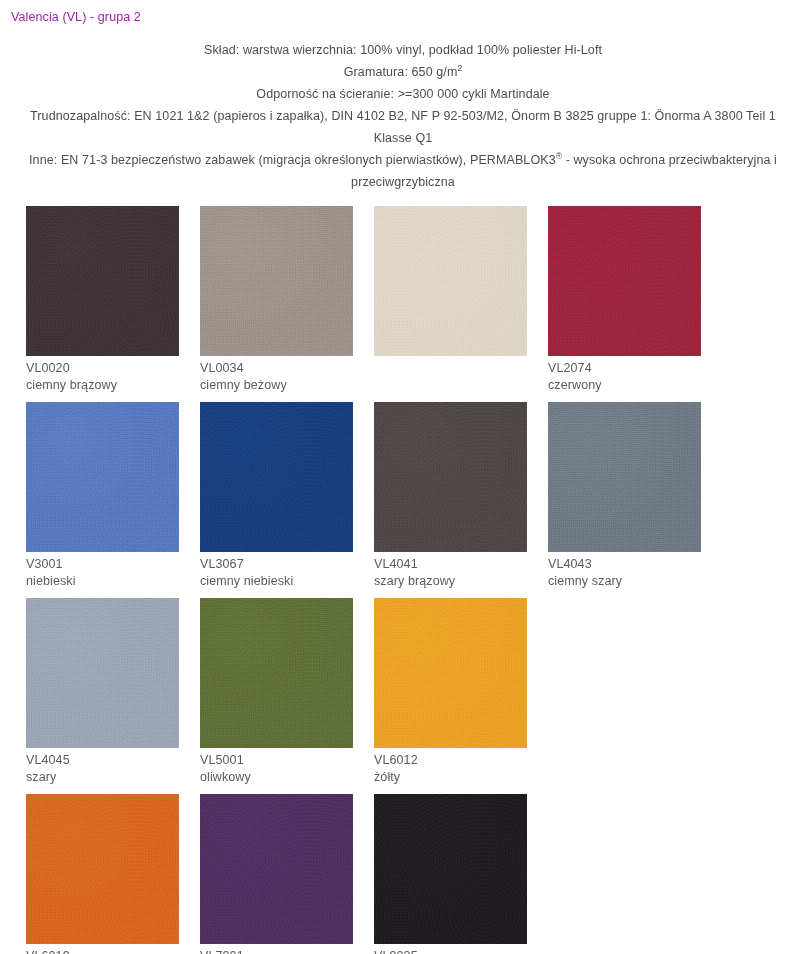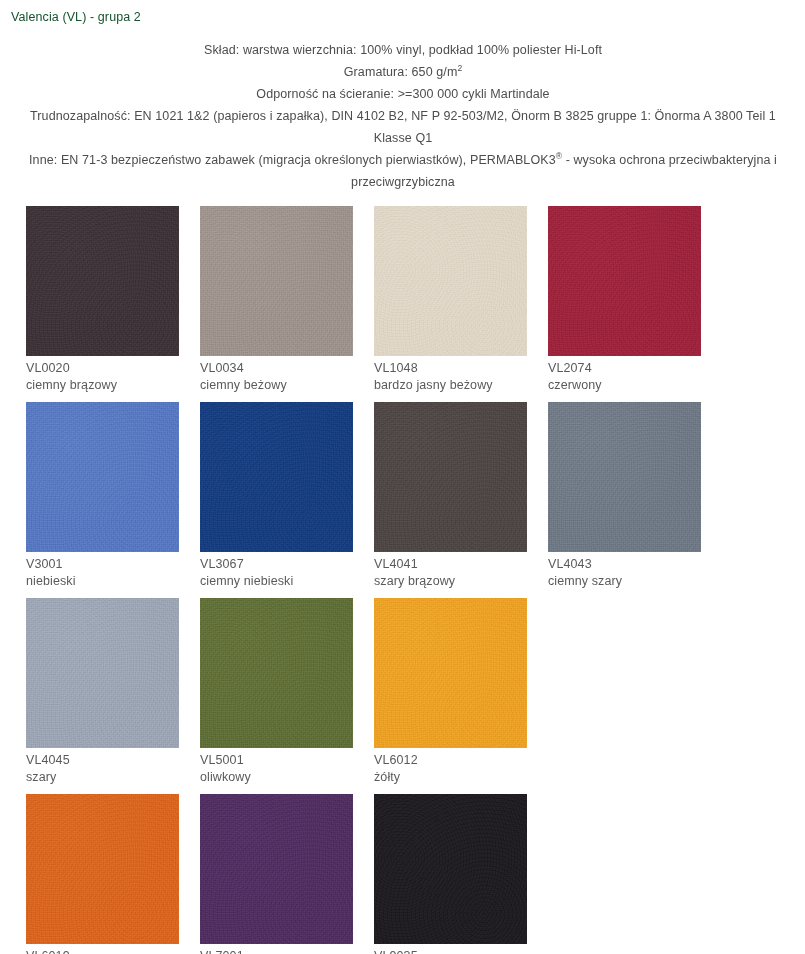--- a/index.html
+++ b/index.html
@@ -20,21 +20,21 @@
     height: 954px;
     box-sizing: border-box;
   }
 
   
   .spec-block {
     padding: 9px 10px 0 11px;
   }
   .title {
     font-size: 12.5px;
-    color: #14532d;
+    color: #a21caf;
     line-height: 17px;
     margin: 0 0 13px 0;
     letter-spacing: 0.1px;
   }
   .spec-line {
     font-size: 12.5px;
     color: #4d4d4d;
     line-height: 22px;
     margin: 0;
     letter-spacing: 0.1px;
@@ -128,24 +128,20 @@
         </div>
         <div class="cell">
           <div class="swatch" style="background-color: rgb(157, 145, 138);"></div>
           <div class="caption">
             <span class="code">VL0034</span>
             <span class="name">ciemny beżowy</span>
           </div>
         </div>
         <div class="cell">
           <div class="swatch" style="background-color: rgb(225, 215, 198);"></div>
-          <div class="caption">
-            <span class="code">VL1048</span>
-            <span class="name">bardzo jasny beżowy</span>
-          </div>
         </div>
         <div class="cell">
           <div class="swatch" style="background-color: rgb(156, 31, 56);"></div>
           <div class="caption">
             <span class="code">VL2074</span>
             <span class="name">czerwony</span>
           </div>
         </div>
       </div>
       <div class="row">

